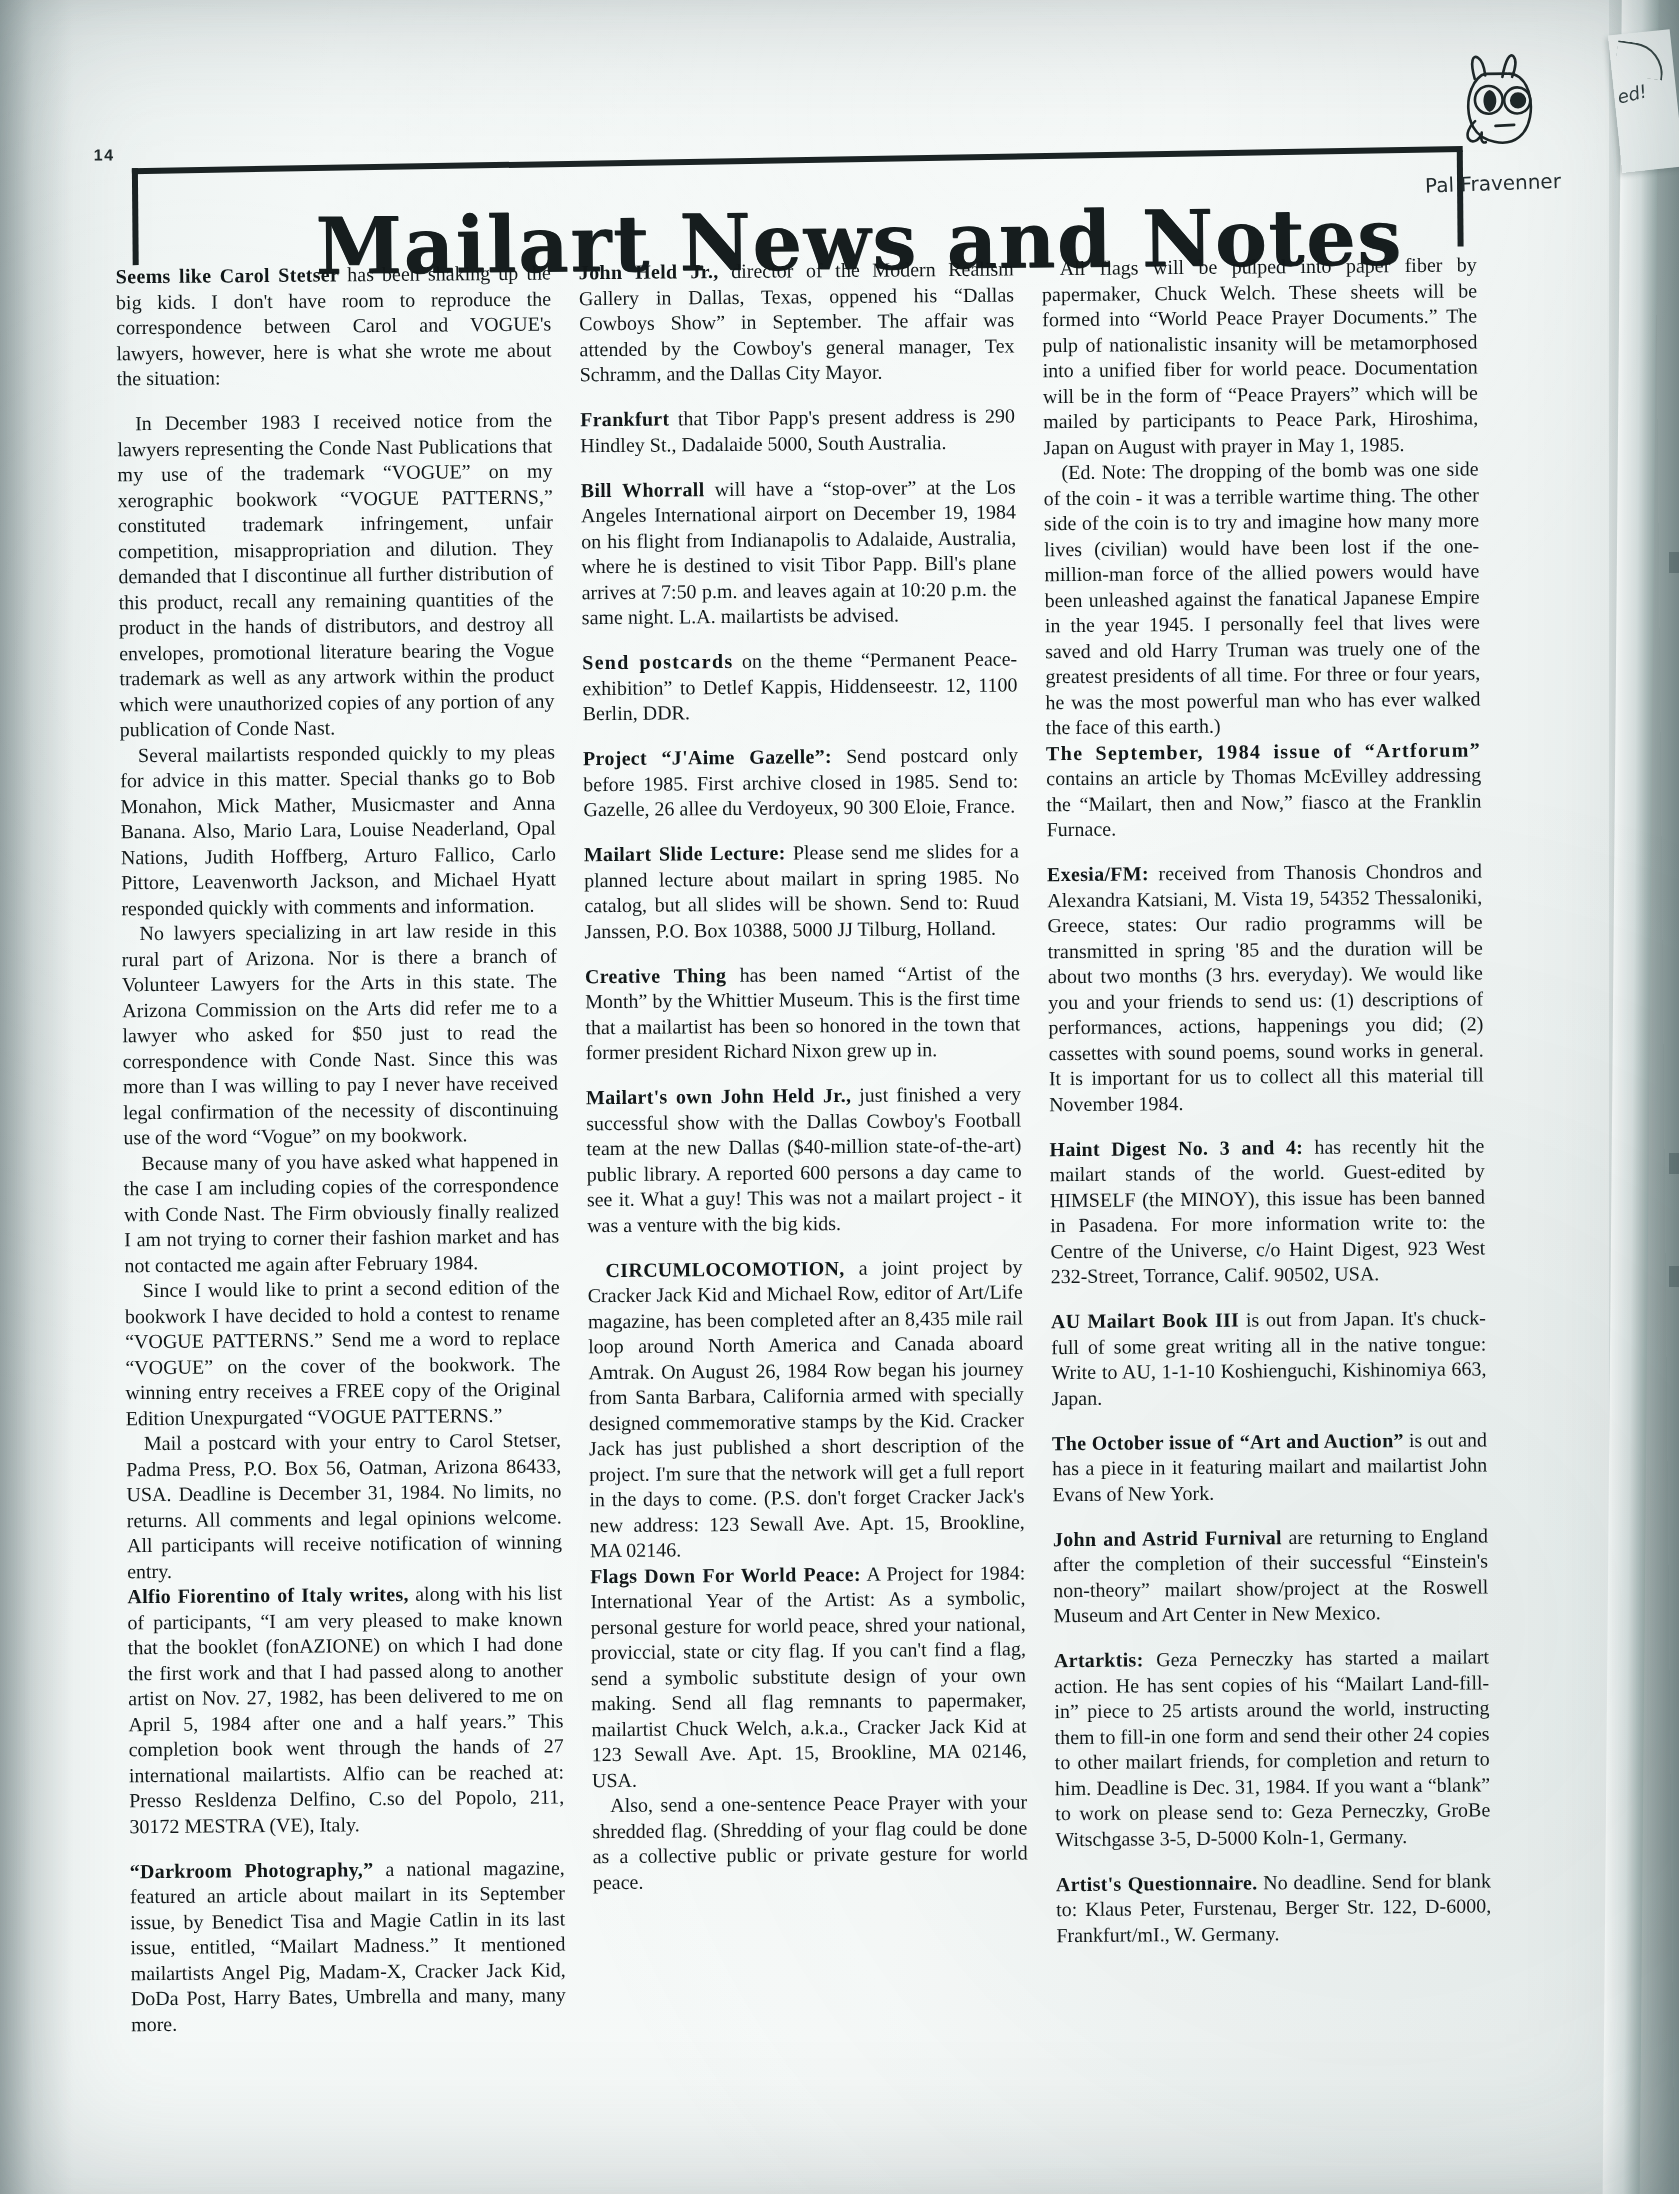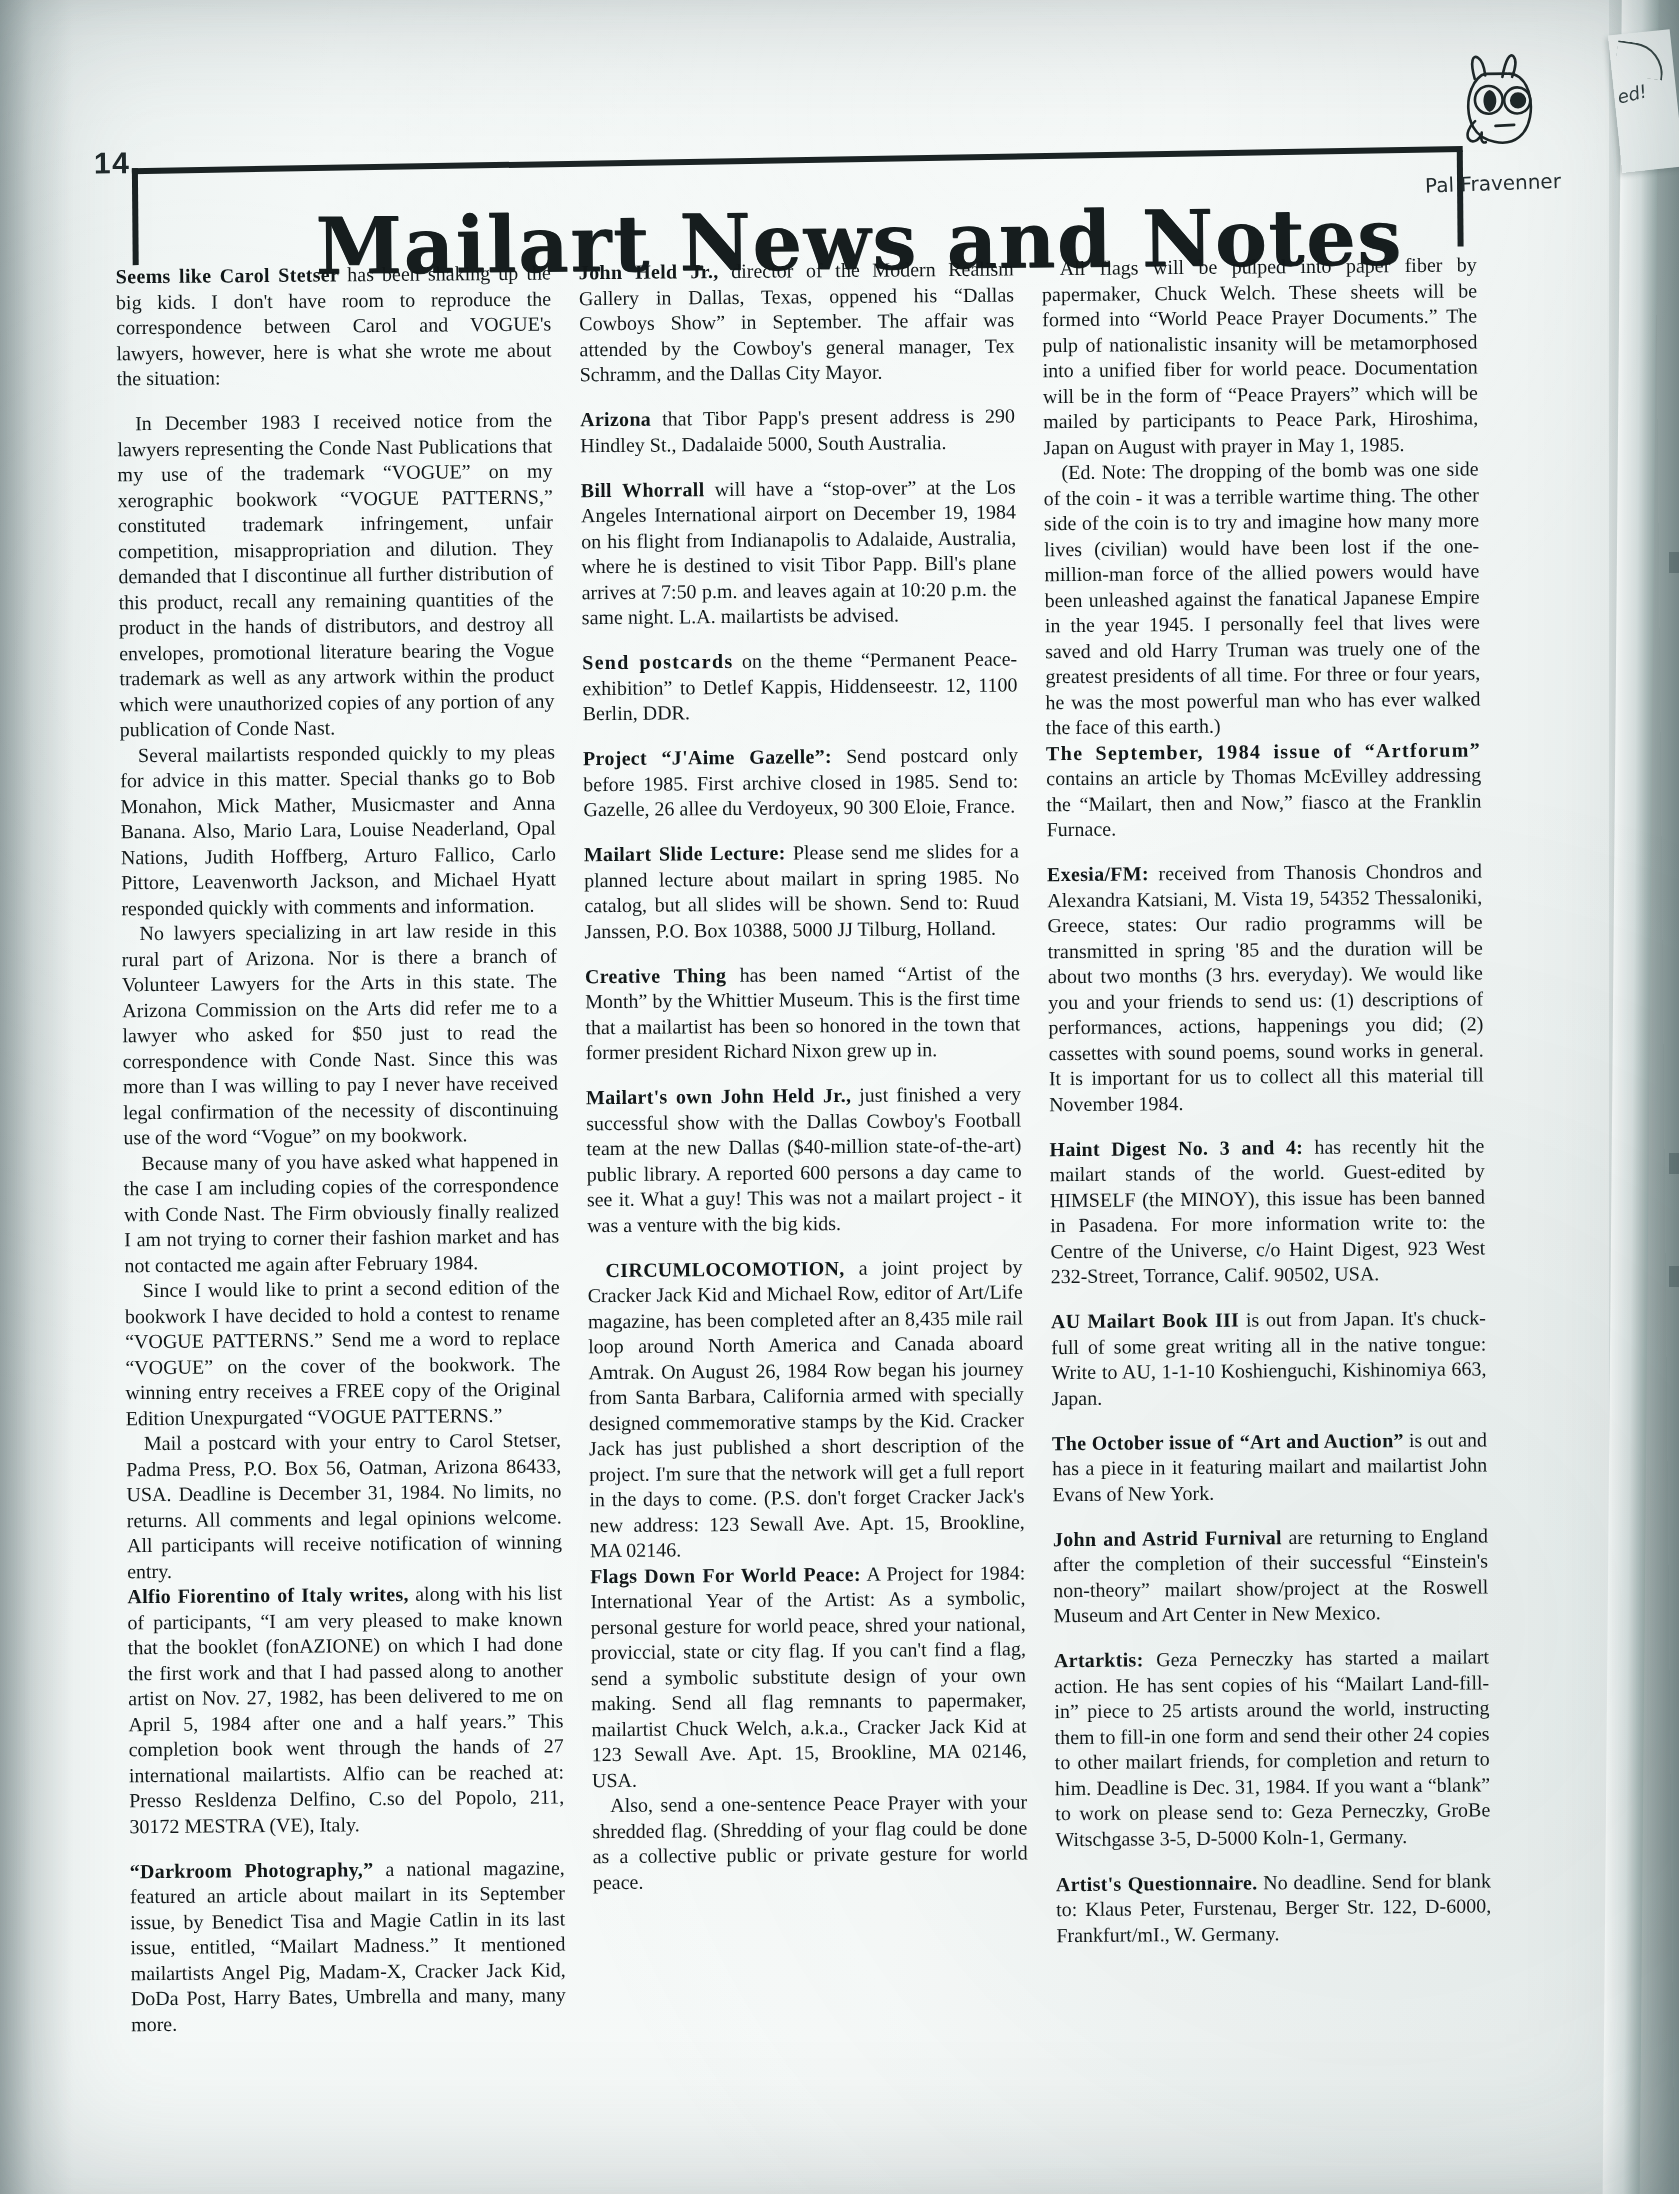--- a/index.html
+++ b/index.html
@@ -65,21 +65,21 @@
 
   
   #content{
     position:absolute;
     left:0;top:0;width:1680px;height:2194px;
     transform:rotate(-0.5deg);
   }
   #page-number{
     position:absolute; left:102px; top:140px;
     font-family:"Liberation Sans", sans-serif;
-    font-size:30px; font-weight:600; color:#20292b;
+    font-size:16px; font-weight:600; color:#20292b;
     letter-spacing:1.6px;
   }
   
   #masthead-rule-v{
     position:absolute; left:140px; top:162px;
     width:5.7px; height:97px; background:#1b2324;
   }
   #masthead-rule-h{
     position:absolute; left:140px; top:162px;
     width:1331px; height:5.7px; background:#1b2324;
@@ -201,21 +201,21 @@
           <p class="para indent"><span>Several mailartists responded quickly to my pleas for advice in this matter. Special thanks go to Bob Monahon, Mick Mather, Musicmaster and Anna Banana. Also, Mario Lara, Louise Neaderland, Opal Nations, Judith Hoffberg, Arturo Fallico, Carlo Pittore, Leavenworth Jackson, and Michael Hyatt responded quickly with comments and information.</span></p>
           <p class="para indent"><span>No lawyers specializing in art law reside in this rural part of Arizona. Nor is there a branch of Volunteer Lawyers for the Arts in this state. The Arizona Commission on the Arts did refer me to a lawyer who asked for $50 just to read the correspondence with Conde Nast. Since this was more than I was willing to pay I never have received legal confirmation of the necessity of discontinuing use of the word “Vogue” on my bookwork.</span></p>
           <p class="para indent"><span>Because many of you have asked what happened in the case I am including copies of the correspondence with Conde Nast. The Firm obviously finally realized I am not trying to corner their fashion market and has not contacted me again after February 1984.</span></p>
           <p class="para indent"><span>Since I would like to print a second edition of the bookwork I have decided to hold a contest to rename “VOGUE PATTERNS.” Send me a word to replace “VOGUE” on the cover of the bookwork. The winning entry receives a FREE copy of the Original Edition Unexpurgated “VOGUE PATTERNS.”</span></p>
           <p class="para indent"><span>Mail a postcard with your entry to Carol Stetser, Padma Press, P.O. Box 56, Oatman, Arizona 86433, USA. Deadline is December 31, 1984. No limits, no returns. All comments and legal opinions welcome. All participants will receive notification of winning entry.</span></p>
           <p class="para"><span class="lead">Alfio Fiorentino of Italy writes,</span><span> along with his list of participants, “I am very pleased to make known that the booklet (fonAZIONE) on which I had done the first work and that I had passed along to another artist on Nov. 27, 1982, has been delivered to me on April 5, 1984 after one and a half years.” This completion book went through the hands of 27 international mailartists. Alfio can be reached at: Presso Resldenza Delfino, C.so del Popolo, 211, 30172 MESTRA (VE), Italy.</span></p>
           <p class="para"><span class="lead">“Darkroom Photography,”</span><span> a national magazine, featured an article about mailart in its September issue, by Benedict Tisa and Magie Catlin in its last issue, entitled, “Mailart Madness.” It mentioned  mailartists Angel Pig, Madam-X, Cracker Jack Kid, DoDa Post, Harry Bates, Umbrella and many, many more.</span></p>
         </div>
       <div class="col" id="col2">
           <p class="para"><span class="lead">John Held Jr.,</span><span> director of the Modern Realism Gallery in Dallas, Texas, oppened his “Dallas Cowboys Show” in September. The affair was attended by the Cowboy's general manager, Tex Schramm, and the Dallas City Mayor.</span></p>
-          <p class="para"><span class="lead">Arizona</span><span> that Tibor Papp's present address is 290 Hindley St., Dadalaide 5000, South Australia.</span></p>
+          <p class="para"><span class="lead">Frankfurt</span><span> that Tibor Papp's present address is 290 Hindley St., Dadalaide 5000, South Australia.</span></p>
           <p class="para"><span class="lead">Bill Whorrall</span><span> will have a “stop-over” at the Los Angeles International airport on December 19, 1984 on his flight from Indianapolis to Adalaide, Australia, where he is destined to visit Tibor Papp. Bill's plane arrives at 7:50 p.m. and leaves again at 10:20 p.m. the same night. L.A. mailartists be advised.</span></p>
           <p class="para"><span class="lead spaced">Send postcards</span><span> on the theme “Permanent Peace-exhibition” to Detlef Kappis, Hiddenseestr. 12, 1100 Berlin, DDR.</span></p>
           <p class="para"><span class="lead">Project “J'Aime Gazelle”:</span><span> Send postcard only before 1985. First archive closed in 1985. Send to: Gazelle, 26 allee du Verdoyeux, 90 300 Eloie, France.</span></p>
           <p class="para"><span class="lead">Mailart Slide Lecture:</span><span> Please send me slides for a planned lecture about mailart in spring 1985. No catalog, but all slides will be shown. Send to: Ruud Janssen, P.O. Box 10388, 5000 JJ Tilburg, Holland.</span></p>
           <p class="para"><span class="lead">Creative Thing</span><span> has been named “Artist of the Month” by the Whittier Museum. This is the first time that a mailartist has been so honored in the town that former president Richard Nixon grew up in.</span></p>
           <p class="para"><span class="lead">Mailart's own John Held Jr.,</span><span> just finished a very successful show with the Dallas Cowboy's Football team at the new Dallas ($40-million state-of-the-art) public library. A reported 600 persons a day came to see it. What a guy! This was not a mailart project - it was a venture with the big kids.</span></p>
           <p class="para indent"><span class="lead">CIRCUMLOCOMOTION,</span><span> a joint project by Cracker Jack Kid and Michael Row, editor of Art/Life magazine, has been completed after an 8,435 mile rail loop around North America and Canada aboard Amtrak. On August 26, 1984 Row began his journey from Santa Barbara, California armed with specially designed commemorative stamps by the Kid. Cracker Jack has just published a short description of the project. I'm sure that the network will get a full report in the days to come. (P.S. don't forget Cracker Jack's new address: 123 Sewall Ave. Apt. 15, Brookline, MA 02146.</span></p>
           <p class="para nogap"><span class="lead">Flags Down For World Peace:</span><span> A Project for 1984: International Year of the Artist: As a symbolic, personal gesture for world peace, shred your national, proviccial, state or city flag. If you can't find a flag, send a symbolic substitute design of your own making. Send all flag remnants to papermaker, mailartist Chuck Welch, a.k.a., Cracker Jack Kid at 123 Sewall Ave. Apt. 15, Brookline, MA 02146, USA.</span></p>
           <p class="para indent"><span>Also, send a one-sentence Peace Prayer with your shredded flag. (Shredding of your flag could be done as a collective public or private gesture for world peace.</span></p>
         </div>

